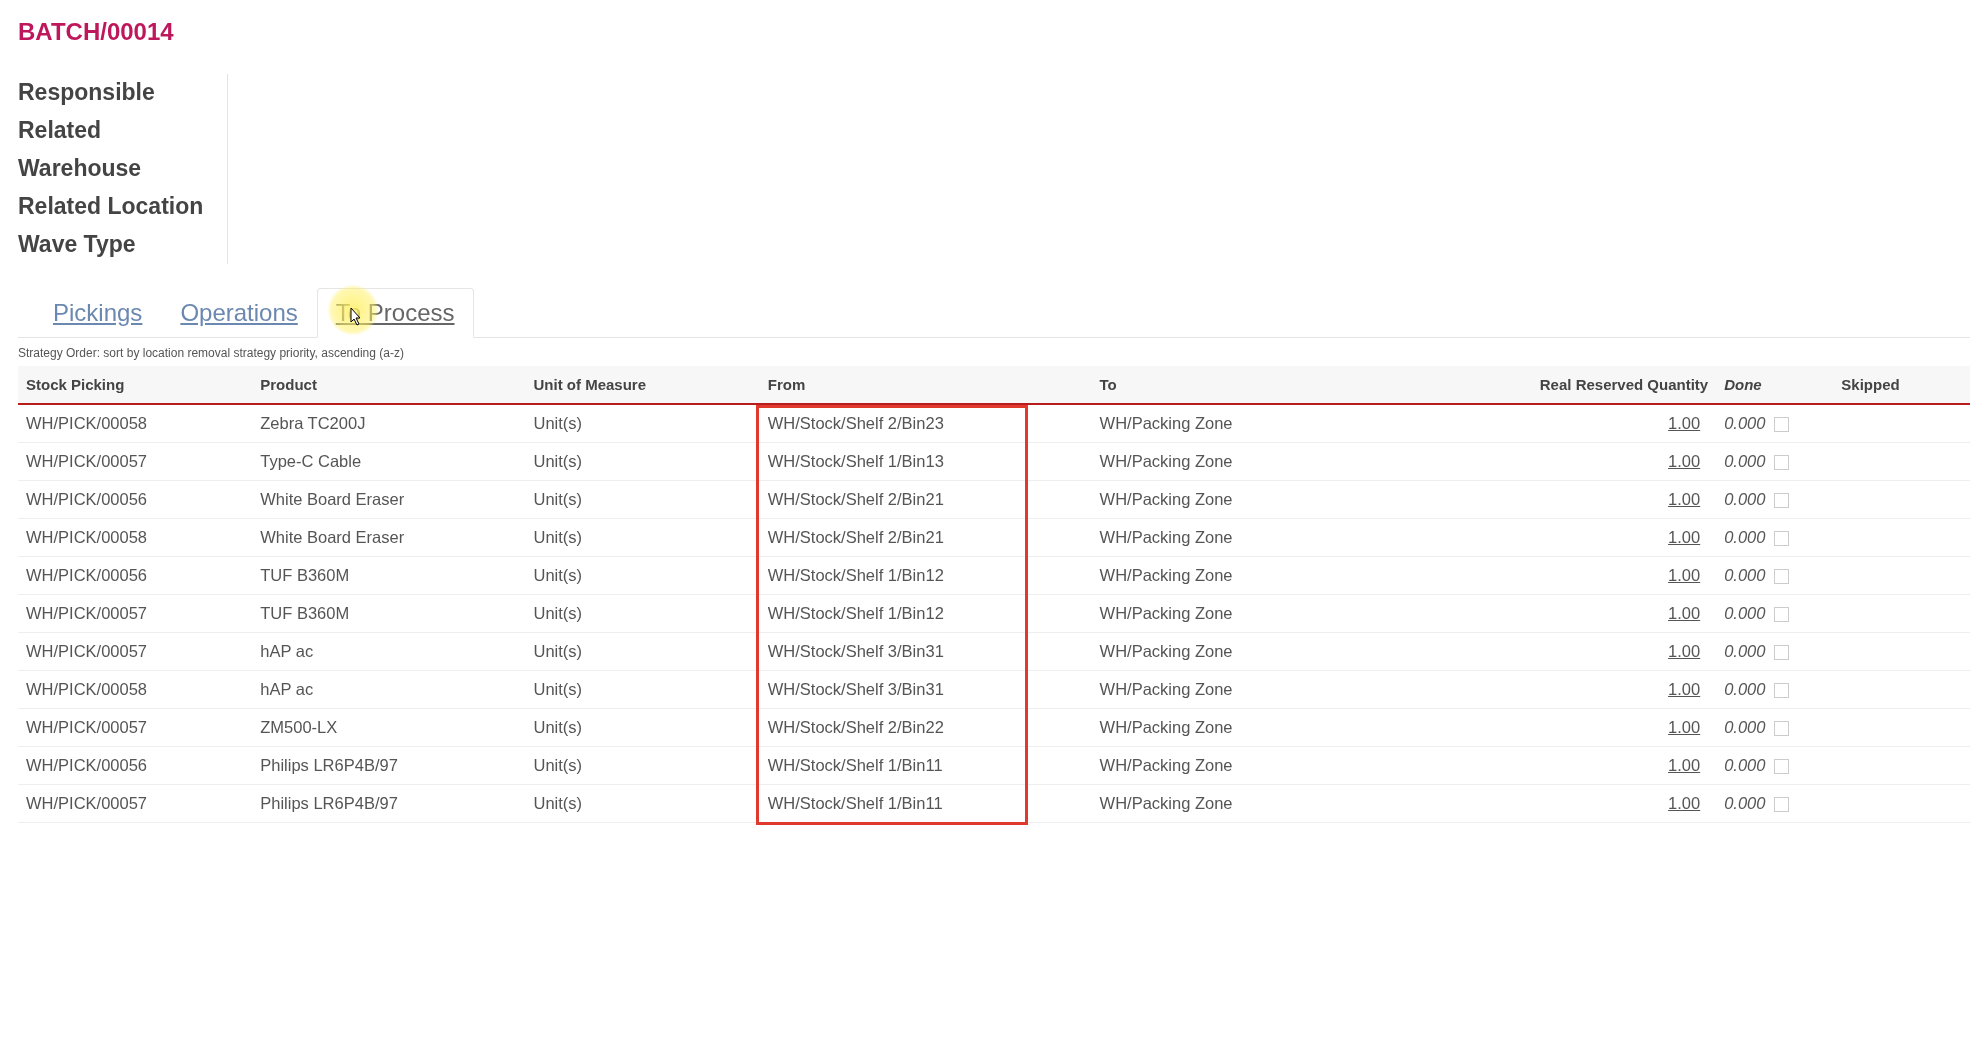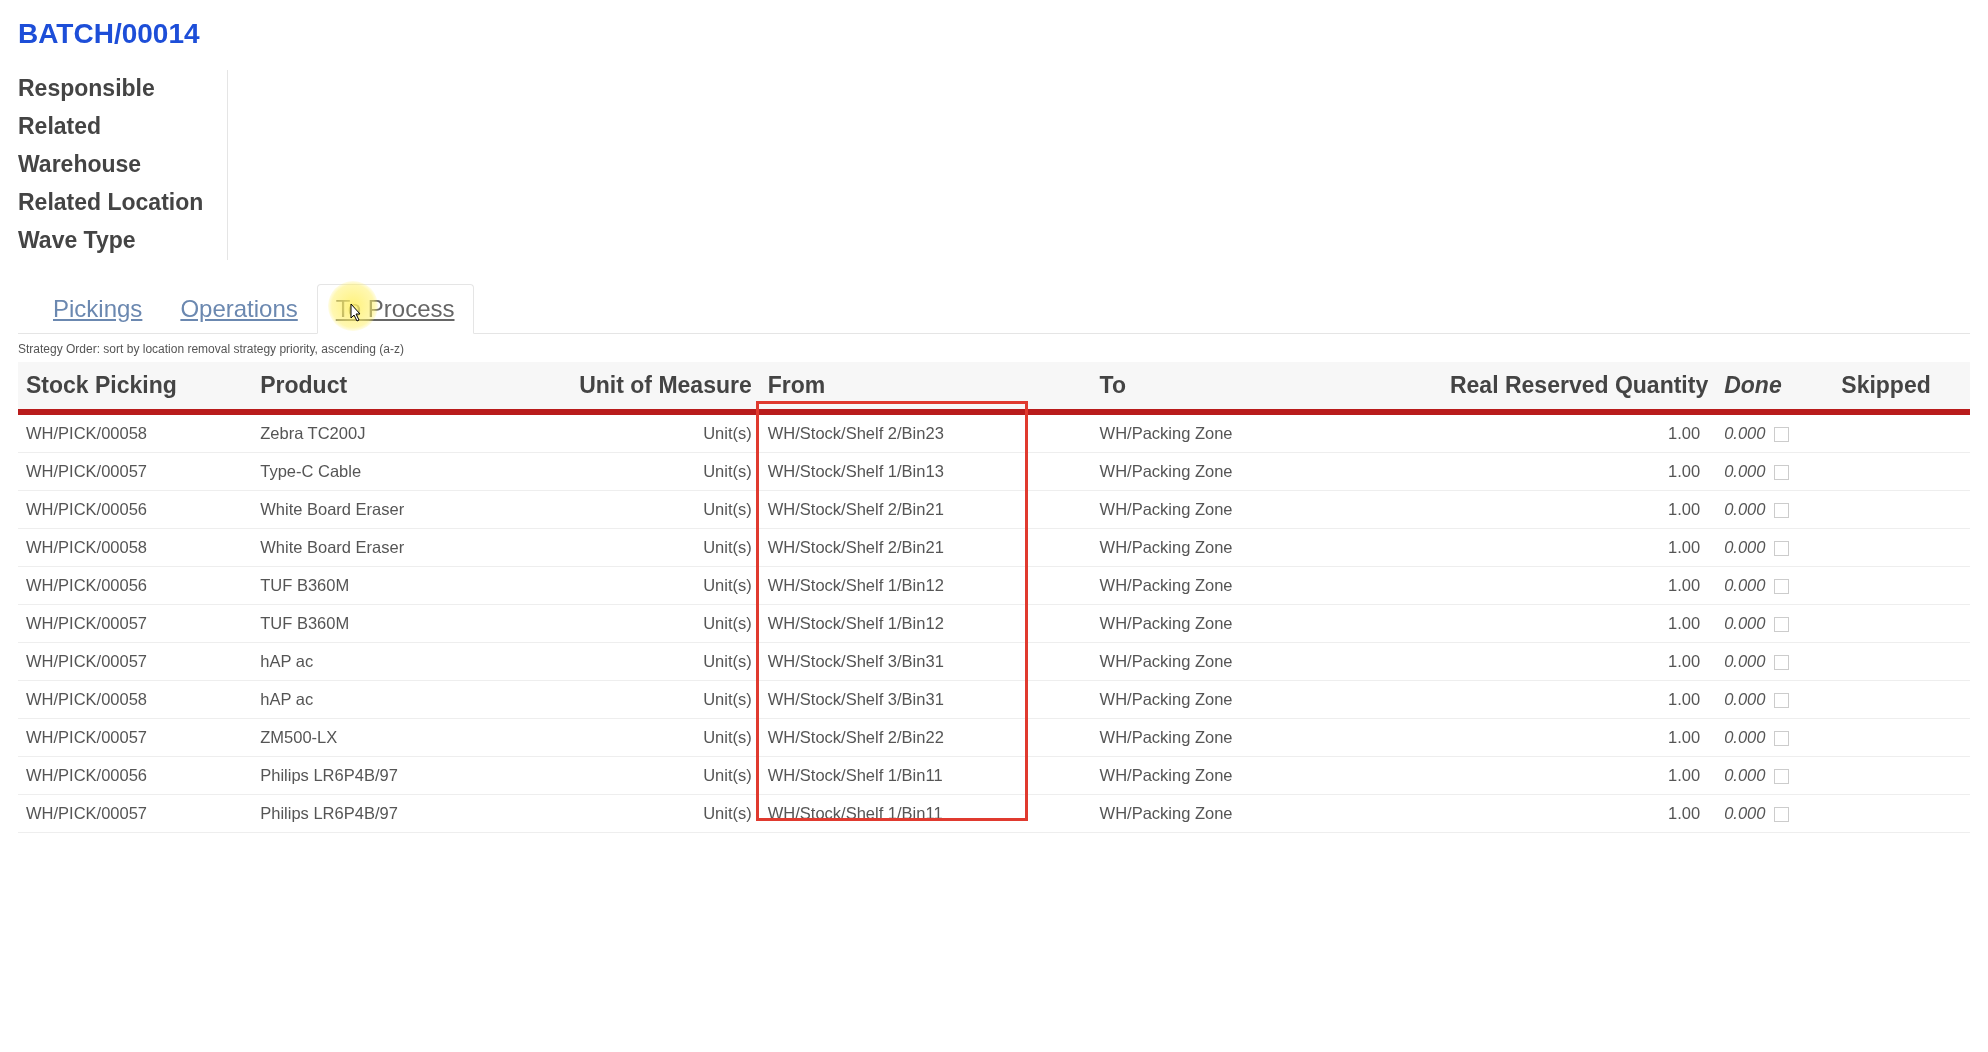--- a/index.html
+++ b/index.html
@@ -3,24 +3,24 @@
   <meta charset="utf-8">
   <style>
     * { box-sizing: border-box; margin: 0; padding: 0; }
     body {
       font-family: -apple-system, BlinkMacSystemFont, "Segoe UI", Arial, sans-serif;
       background: #fff;
       color: #4c4c4c;
       padding: 18px;
     }
     .page-title {
-      font-size: 28px;
+      font-size: 24px;
       font-weight: 700;
-      color: #1d4ed8;
-      margin-bottom: 20px;
+      color: #be185d;
+      margin-bottom: 28px;
     }
     .info-block {
       display: flex;
       margin-bottom: 16px;
     }
     .info-labels {
       width: 210px;
       border-right: 1px solid #e5e5e5;
     }
     .info-labels > div {
@@ -90,43 +90,43 @@
       color: #555;
       padding: 8px 0 6px 0;
     }
     table {
       width: 100%;
       border-collapse: collapse;
       table-layout: fixed;
     }
     thead th {
       text-align: left;
-      font-size: 23px;
+      font-size: 15px;
       font-weight: 600;
       color: #444;
       padding: 10px 8px;
-      border-bottom: 6px solid #b91c1c;
+      border-bottom: 2px solid #b91c1c;
       background: #f7f7f7;
     }
     tbody td {
       font-size: 16.5px;
       color: #555;
       padding: 9px 8px;
       border-bottom: 1px solid #eee;
     }
     .col-picking { width: 12%; }
     .col-product { width: 14%; }
-    .col-uom { width: 12%; text-align: right; }
+    .col-uom { width: 12%; }
     .col-from { width: 17%; }
     .col-to { width: 17%; }
     .col-qty { width: 15%; text-align: right; }
     .col-done { width: 6%; text-align: left; font-style: italic; }
     .col-skipped { width: 7%; margin-left: 42px; }
     thead th.col-qty { text-align: right; }
-    tbody td.col-qty { text-align: right; padding-right: 16px; }
+    tbody td.col-qty { text-align: right; padding-right: 16px; text-decoration: underline; }
     .skipped-box {
       display: inline-block;
       width: 15px;
       height: 15px;
       border: 1px solid #ccc;
       vertical-align: middle;
       margin-left: 4px;
     }
     .from-highlight-box {
       position: absolute;

